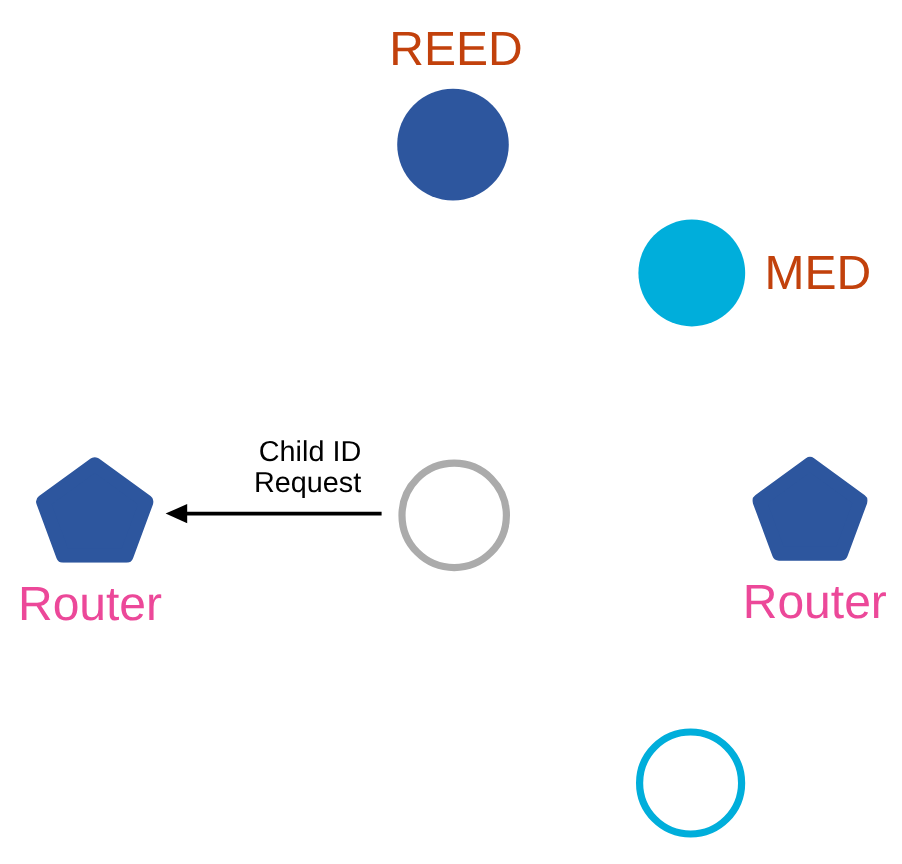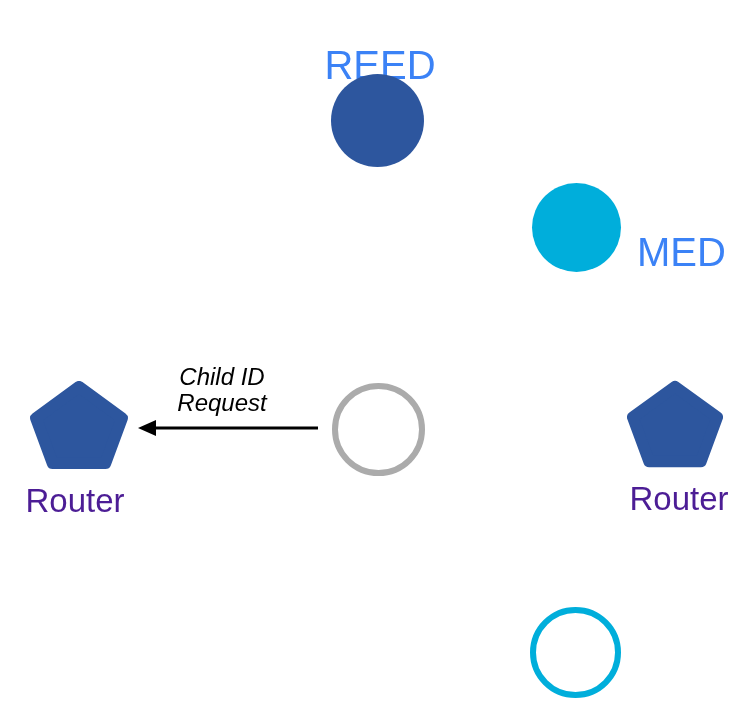--- a/index.html
+++ b/index.html
@@ -19,49 +19,47 @@
   .circle-med    { left: 532px; top: 183px; width: 89px; height: 89px; background: #00AEDB; }
   .circle-joiner { left: 332px; top: 383px; width: 93px; height: 93px; background: #ffffff; border: 6px solid #ABABAB; }
   .circle-sed    { left: 530px; top: 607px; width: 91px; height: 91px; background: #ffffff; border: 6px solid #00AEDB; }
 
   .pentagon-left  { left: 30px;  top: 381px; }
   .pentagon-right { left: 627px; top: 380px; }
 
   
   .node-label {
     position: absolute;
-    color: #3b82f6;
+    color: #c2410c;
     font-size: 40px;
     line-height: 1;
     white-space: nowrap;
-    margin-top: 24px;
   }
   .label-reed { left: 380px; top: 21px; transform: translateX(-50%); }
   .label-med  { left: 637px; top: 228px; transform: translateY(-50%); text-align: center; }
   .label-sed  { left: 643px; top: 653px; transform: translateY(-50%); }
 
   .router-label {
     position: absolute;
-    color: #4c1d95;
-    font-size: 33px;
+    color: #ec4899;
+    font-size: 40px;
     line-height: 1;
     white-space: nowrap;
     transform: translateX(-50%);
   }
   .label-router-left  { left: 75px;  top: 484px; }
   .label-router-right { left: 679px; top: 482px; }
 
   .message-label {
     position: absolute;
-    left: 222px;
+    left: 240px;
     top: 364px;
     width: 122px;
     transform: translateX(-50%);
-    text-align: center;
-    font-style: italic;
+    text-align: right;
     font-size: 24px;
     line-height: 26px;
     color: #000000;
   }
 
   .arrow-svg { left: 128px; top: 408px; }
 </style>
 </head>
 <body>
 

